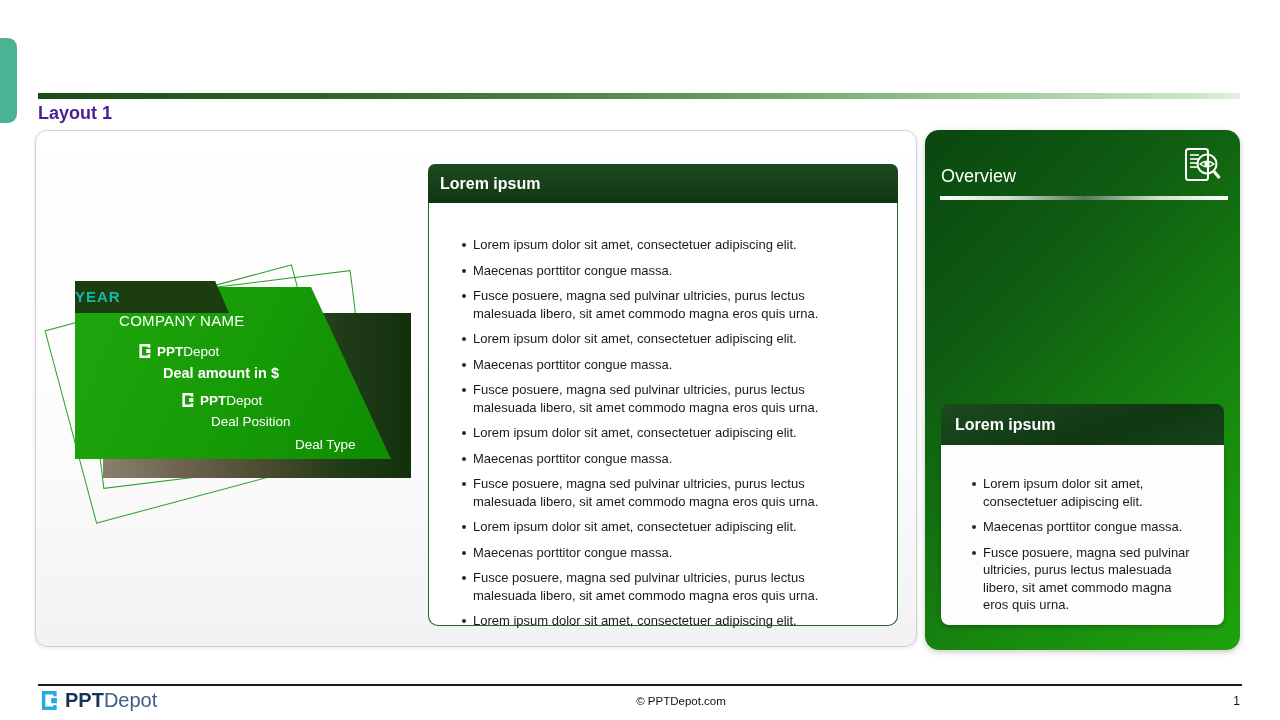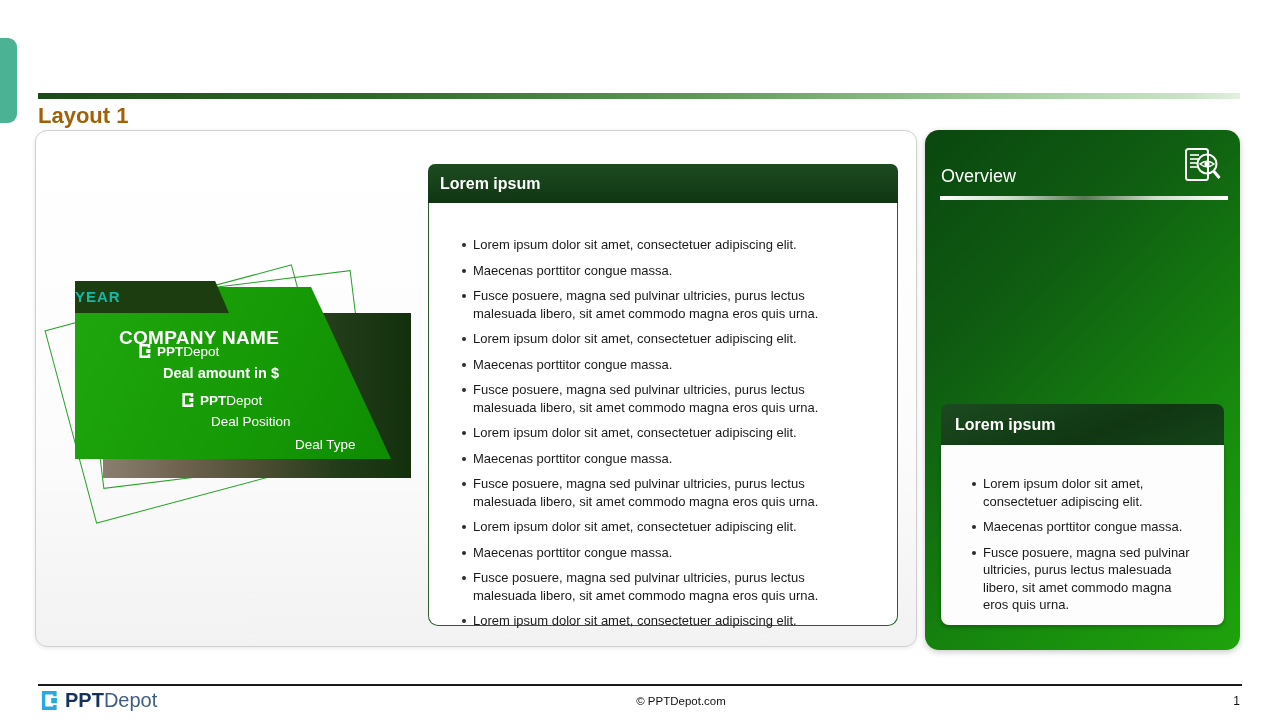--- a/index.html
+++ b/index.html
@@ -6,41 +6,41 @@
   .stage {
     position:relative; width:1280px; height:720px; background:#ffffff;
     font-family:"Liberation Sans", sans-serif; overflow:hidden;
   }
   .abs { position:absolute; }
 
   
   .side-tab { left:0; top:38px; width:17px; height:85px; background:#4bb293; border-radius:0 9px 9px 0; }
   .top-rule { left:38px; top:93px; width:1202px; height:6px;
     background:linear-gradient(90deg,#1d4a19 0%,#2e6b28 28%,#5f9a58 55%,#9cc897 78%,#cbe4c7 96%,#e2f0e0 100%); }
-  .page-title { left:38px; top:103px; font-size:22px; font-weight:bold; color:#a16207;text-align:right; }
+  .page-title { left:38px; top:103px; font-size:18px; font-weight:bold; color:#4c1d95;text-align:right; }
 
   
   .card { left:35px; top:130px; width:880px; height:515px;
     background:linear-gradient(180deg,#ffffff 0%,#fcfcfc 60%,#f2f2f2 100%);
     border:1px solid #cfcfcf; border-radius:12px; box-shadow:0 1px 4px rgba(0,0,0,.10); }
 
   
   .outline1 { left:30px; top:163px; width:254px; height:198px; border:1px solid #27a127; transform:rotate(-15deg); }
   .outline2 { left:55px; top:155px; width:270px; height:185px; border:1px solid #27a127; transform:rotate(-7deg); }
   .backdrop { left:67px; top:182px; width:308px; height:165px;
     background:linear-gradient(90deg,#8a7f6e 0%,#6f6350 25%,#4a4c31 52%,#203b17 78%,#13300d 100%); }
   .plate { left:39px; top:156px; width:316px; height:172px;
     background:linear-gradient(115deg,#1fa60d 0%,#169a06 55%,#0f8c03 100%);
     clip-path:polygon(0 0, 74.7% 0, 100% 100%, 0 100%); }
   .year-banner { left:39px; top:150px; width:154px; height:32px; background:#1c3d10;
     clip-path:polygon(0 0, 91% 0, 100% 100%, 0 100%);
     color:#14b8a6; font-weight:bold; font-size:15px; letter-spacing:1px;
     line-height:32px; }
   .g-text { color:#ffffff; white-space:nowrap; }
-  .g-company { left:83px; top:196px; font-size:19px; font-weight:bold; letter-spacing:.3px; }
+  .g-company { left:83px; top:181px; font-size:15px; font-weight:normal; letter-spacing:.3px; }
   .g-row { display:flex; align-items:center; gap:5px; }
   .g-row1 { left:102px; top:211px; }
   .g-row2 { left:145px; top:260px; }
   .g-logo-text { font-size:13.5px; color:#fff; }
   .g-amount { left:127px; top:234px; font-size:14.5px; font-weight:bold; }
   .g-pos { left:175px; top:283px; font-size:13.5px; }
   .g-type { left:227px; top:306px; font-size:13.5px;margin-left:32px; }
 
   
   .mid-panel { left:392px; top:33px; width:470px; height:462px; }

